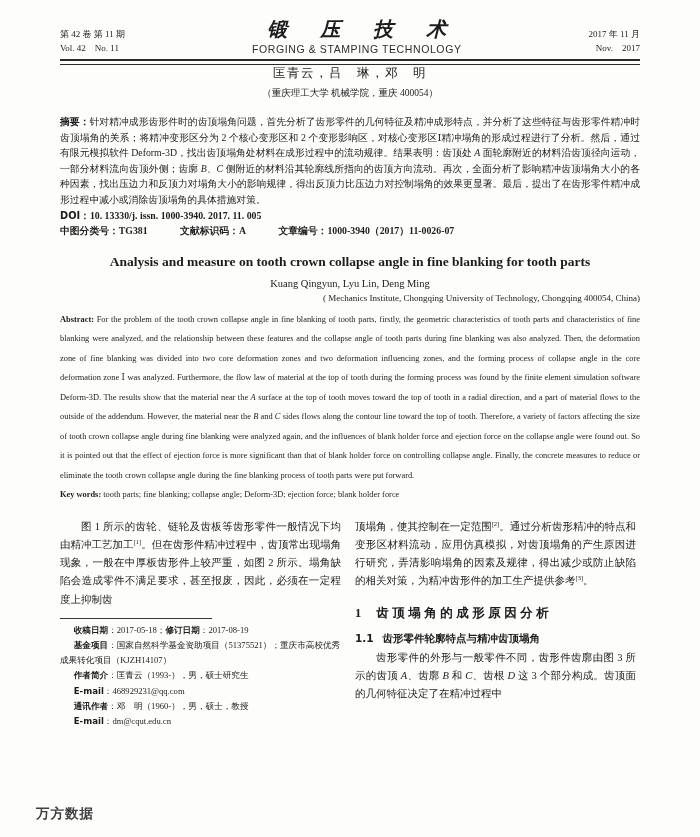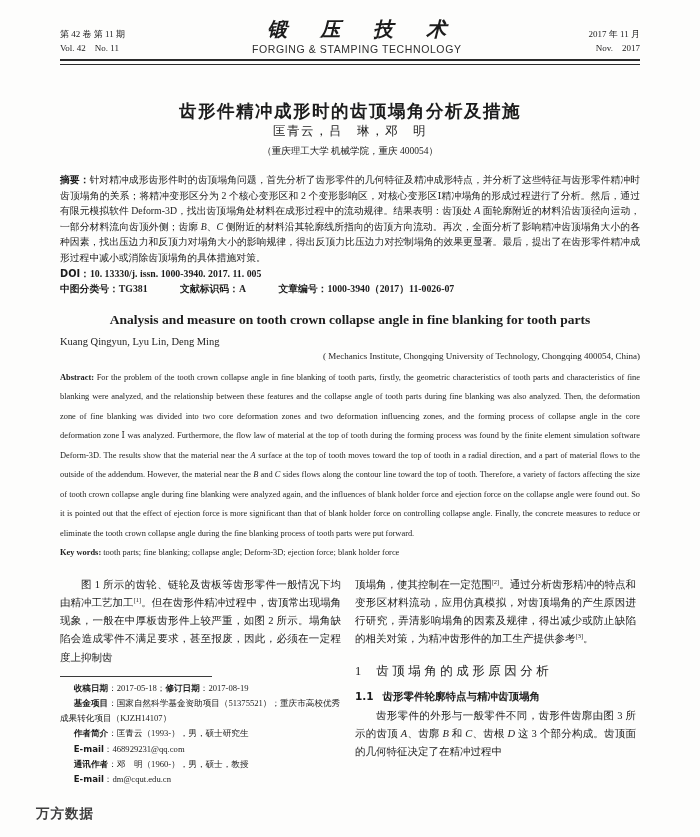--- a/index.html
+++ b/index.html
@@ -31,40 +31,40 @@
   .abs-cn { font-size:9.8px; line-height:15.6px; text-align:justify; }
   .lbl-hei { font-family:"DejaVu Sans","Liberation Sans",sans-serif; font-weight:bold; }
   .kw-line  { font-size:9.8px; line-height:15.6px; }
   .doi-line { font-size:9.8px; line-height:15.6px; font-weight:bold; }
   .clc-line { font-size:9.8px; line-height:15.6px; font-weight:bold; }
   .clc-line .pair { margin-right:30px; }
   .clc-line .pair:last-child { margin-right:0; }
 
   
   .title-en   { margin:15px 0 0 0; text-align:center; font-size:13.5px; font-weight:bold; }
-  .authors-en { margin-top:8px; text-align:left; font-size:10.5px; }
+  .authors-en { margin-top:8px; text-align:center; font-size:10.5px; }
   .affil-en   { margin-top:4px; text-align:right; font-size:9px; }
   .abs-en { margin-top:7px; font-size:8.4px; line-height:19.5px; text-align:justify; }
   .kw-en  { font-size:8.4px; line-height:19.5px; }
   .lbl-en { font-weight:bold; }
 
   
   .columns { display:flex; gap:14px; margin-top:13px; }
   .col { width:281px; font-size:10.5px; line-height:18.2px; text-align:justify; }
   .body-para { margin:0; }
   .indent { text-indent:2em; }
   sup { font-size:0.62em; line-height:0; }
   i { font-style:italic; }
 
   .footnote { margin-top:9px; }
   .fn-rule { width:152px; border-top:1px solid #3a3a3a; margin-bottom:4px; }
   .fn { margin:0; font-size:8.6px; line-height:15.2px; text-align:left; text-indent:1.6em; }
   .fn b { font-family:"DejaVu Sans","Liberation Sans",sans-serif; font-weight:bold; }
 
-  .sec1 { margin:13px 0 7px 0; font-size:12.5px; font-weight:normal; letter-spacing:3.5px; }
+  .sec1 { margin:13px 0 7px 0; font-size:12.5px; font-weight:bold; letter-spacing:3.5px; }
   .sec1 .num { letter-spacing:0; margin-right:15px; }
   .sec11 { margin:3px 0 2px 0; font-size:10.5px; font-weight:bold;
            font-family:"DejaVu Sans","Liberation Sans",sans-serif; }
   .sec11 .num { margin-right:9px; }
 
   .watermark { position:absolute; left:36px; top:805px; font-size:13.5px; font-weight:bold;
                color:#3f3f3f; letter-spacing:1px;
                font-family:"DejaVu Sans","Liberation Sans",sans-serif; }
 </style>
 </head>
@@ -81,21 +81,20 @@
       <div class="jname-cn">锻 压 技 术</div>
       <div class="jname-en">FORGING &amp; STAMPING TECHNOLOGY</div>
     </div>
     <div class="hdr-side hdr-right">
       <div>2017 年 11 月</div>
       <div>Nov.　2017</div>
     </div>
   </div>
   <div class="double-rule"></div>
 
-  <h1 class="title-cn">齿形件精冲成形时的齿顶塌角分析及措施</h1>
   <div class="authors-cn">匡青云，吕　琳，邓　明</div>
   <div class="affil-cn">（重庆理工大学 机械学院，重庆 400054）</div>
 
   <div class="meta-block">
     <div class="abs-cn"><span class="lbl-hei">摘要：</span><span>针对精冲成形齿形件时的齿顶塌角问题，首先分析了齿形零件的几何特征及精冲成形特点，并分析了这些特征与齿形零件精冲时齿顶塌角的关系；将精冲变形区分为 2 个核心变形区和 2 个变形影响区，对核心变形区Ⅰ精冲塌角的形成过程进行了分析。然后，通过有限元模拟软件 Deform-3D，找出齿顶塌角处材料在成形过程中的流动规律。结果表明：齿顶处 <i>A</i> 面轮廓附近的材料沿齿顶径向运动，一部分材料流向齿顶外侧；齿廓 <i>B</i>、<i>C</i> 侧附近的材料沿其轮廓线所指向的齿顶方向流动。再次，全面分析了影响精冲齿顶塌角大小的各种因素，找出压边力和反顶力对塌角大小的影响规律，得出反顶力比压边力对控制塌角的效果更显著。最后，提出了在齿形零件精冲成形过程中减小或消除齿顶塌角的具体措施对策。</span></div>
     <div class="doi-line"><span class="lbl-hei">DOI：</span><span>10. 13330/j. issn. 1000-3940. 2017. 11. 005</span></div>
     <div class="clc-line">
       <span class="pair"><span class="lbl-hei">中图分类号：</span><span>TG381</span></span>
       <span class="pair"><span class="lbl-hei">文献标识码：</span><span>A</span></span>
       <span class="pair"><span class="lbl-hei">文章编号：</span><span>1000-3940（2017）11-0026-07</span></span>

